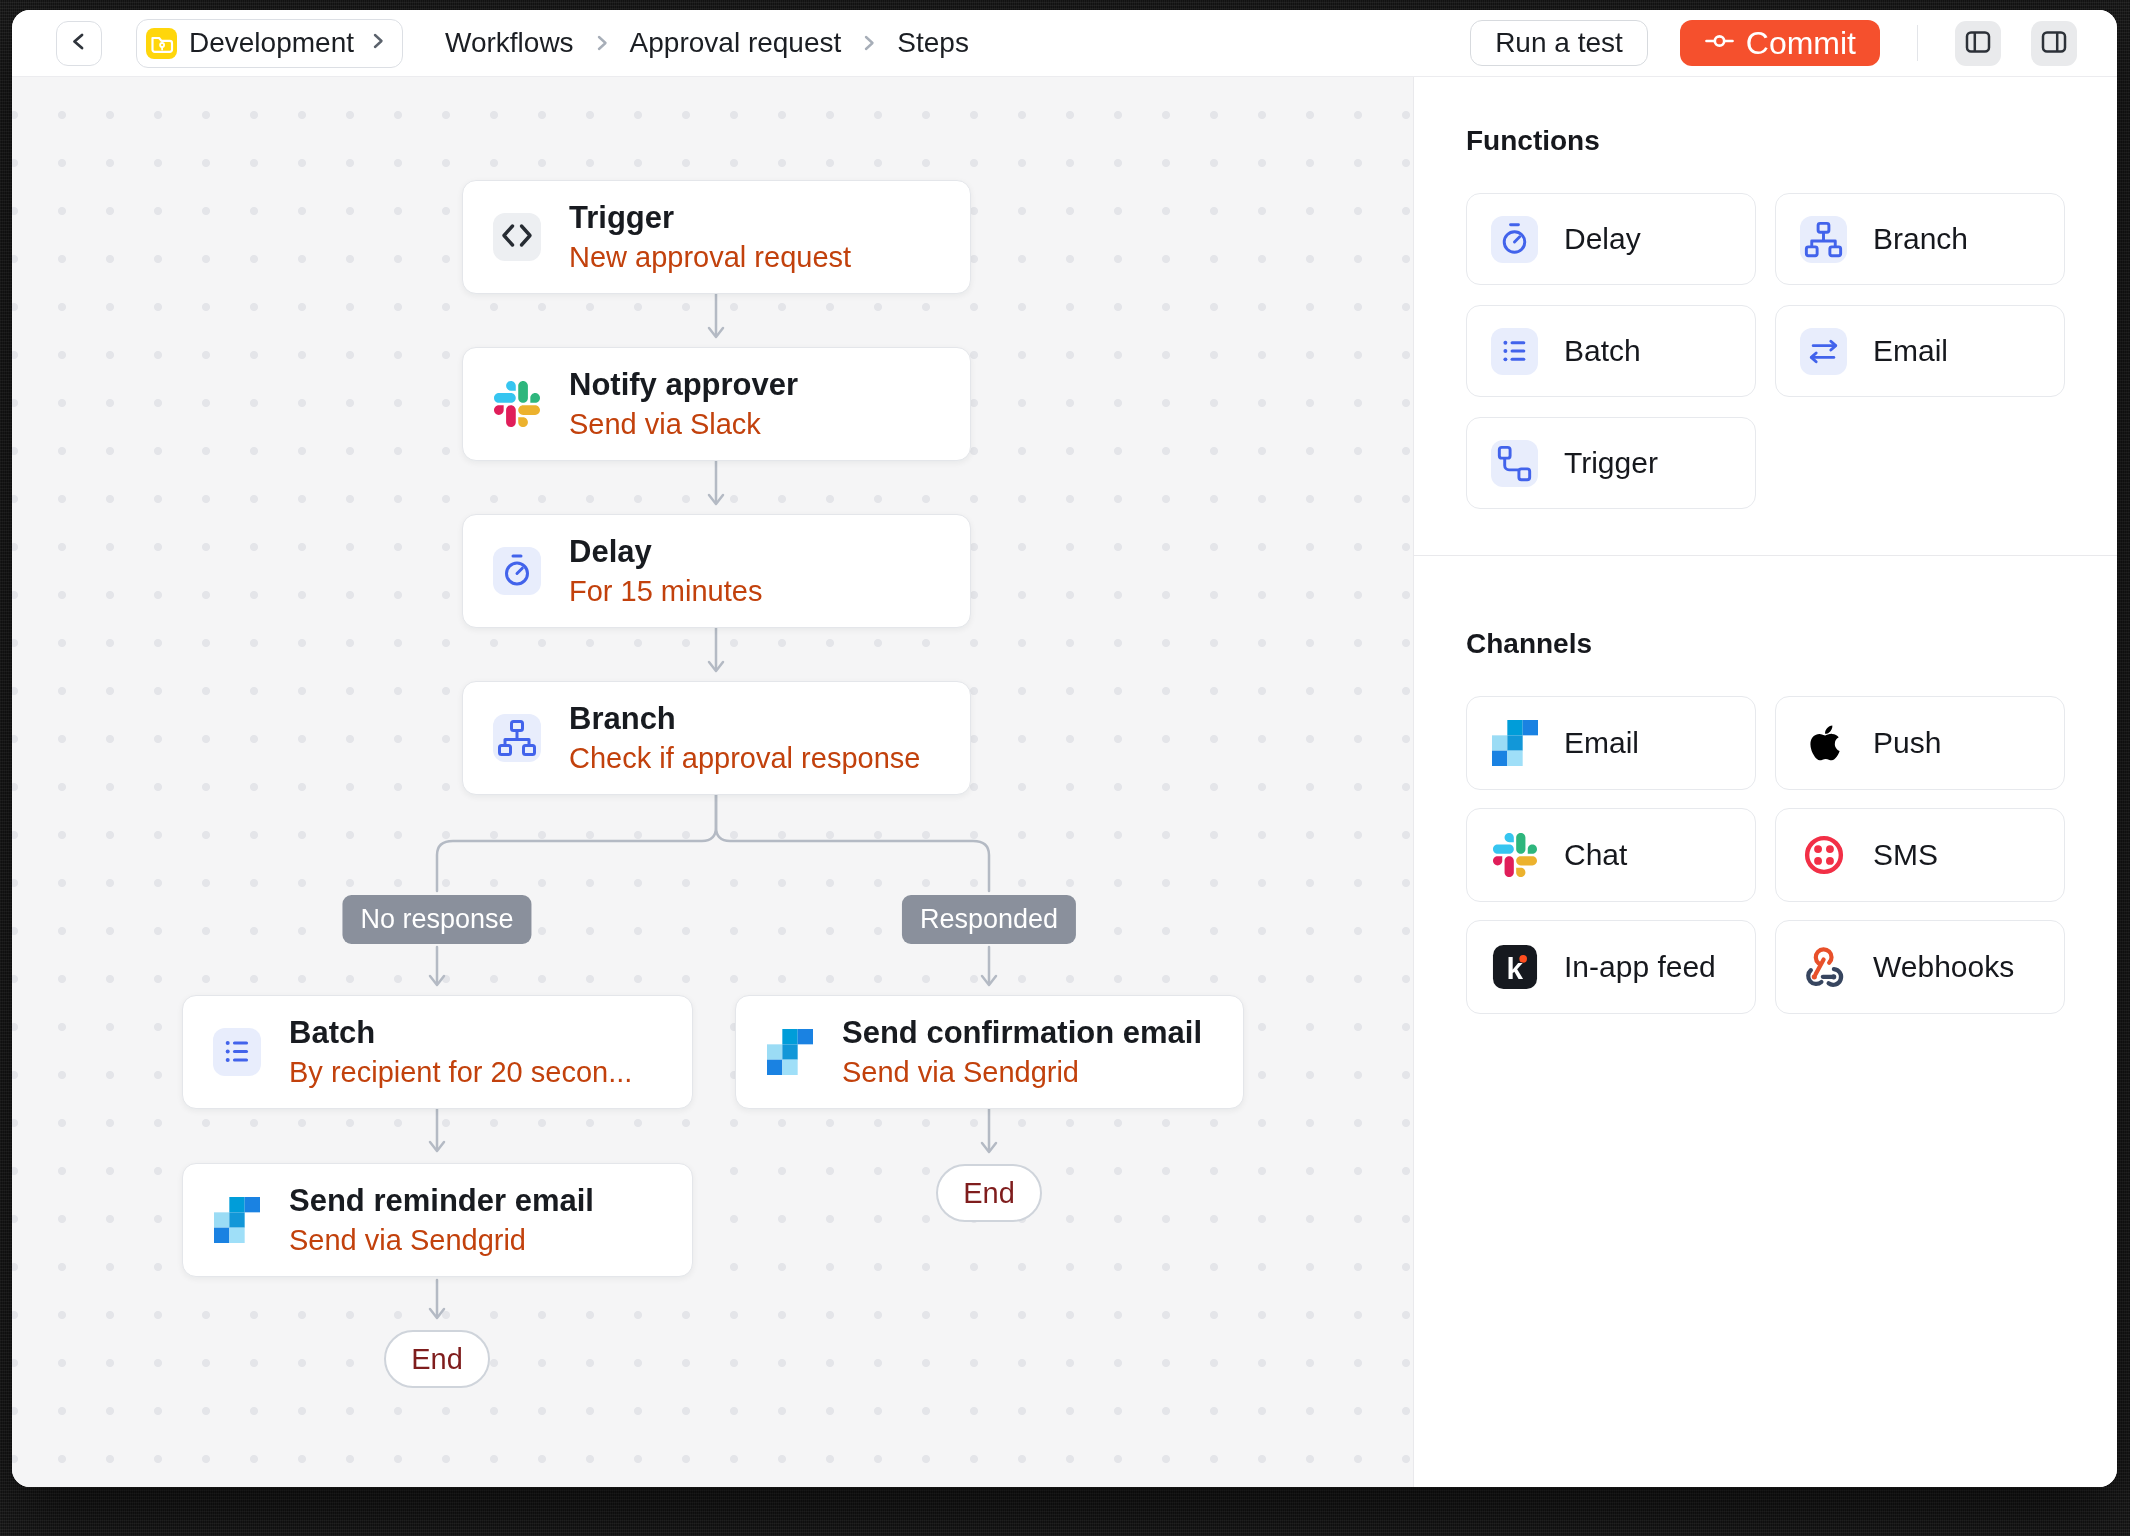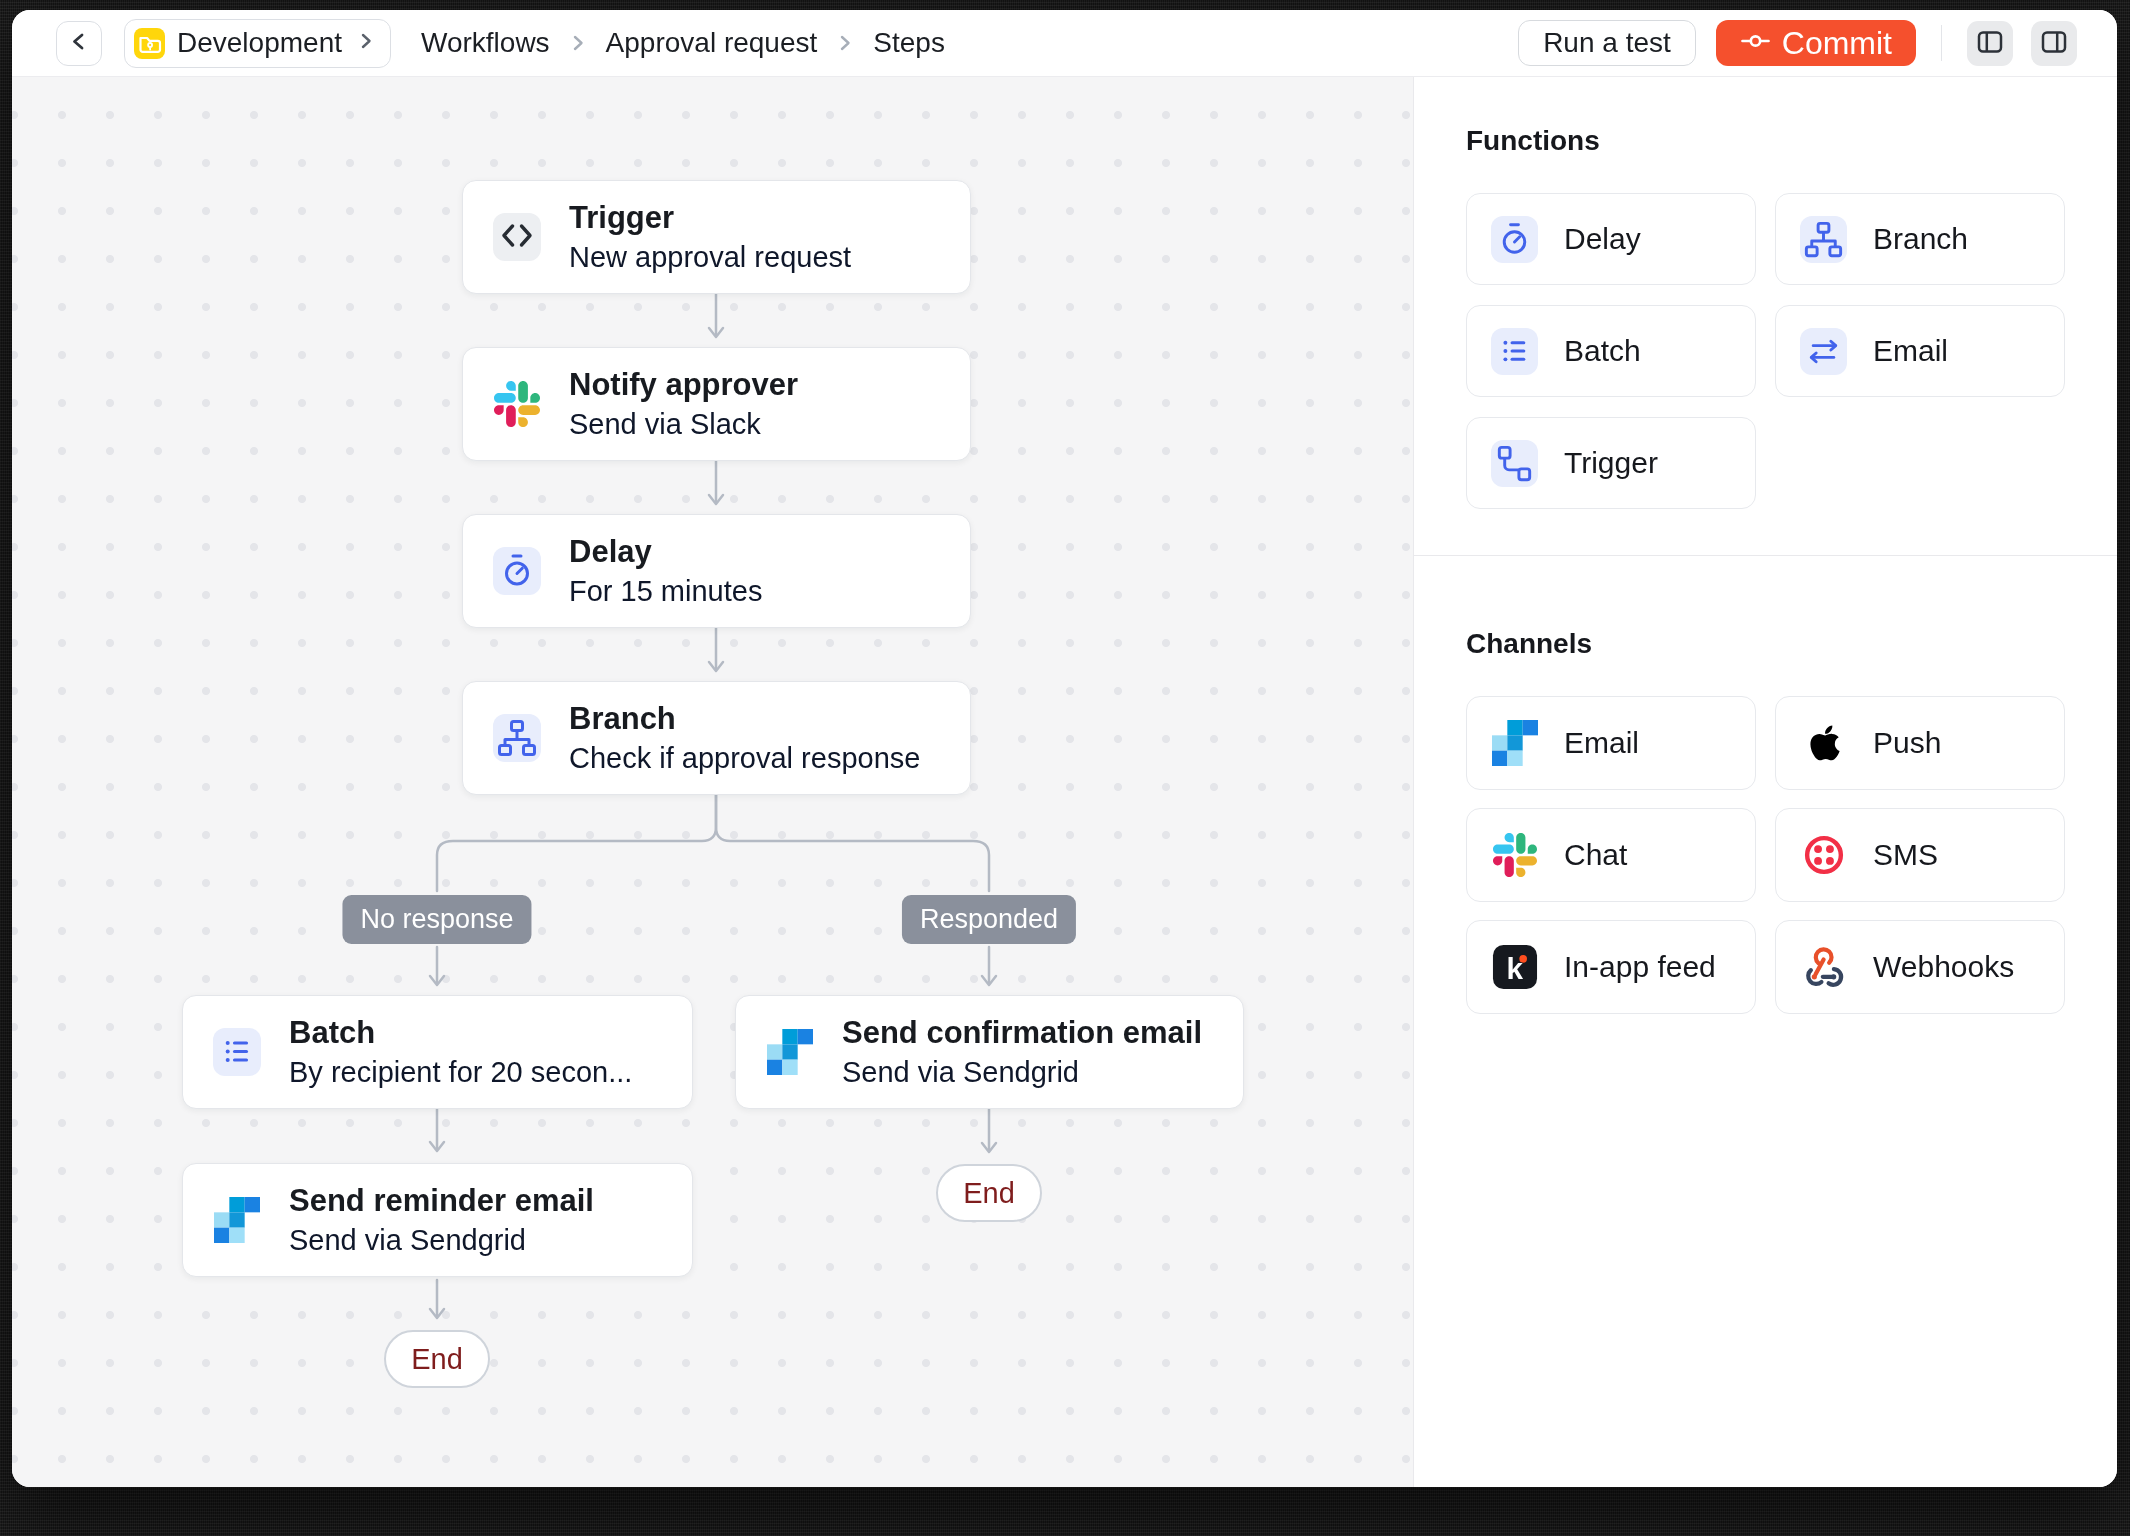--- a/index.html
+++ b/index.html
@@ -14,21 +14,21 @@
   }
   .window{
     position:absolute;left:12px;top:10px;width:2105px;height:1477px;
     background:#fff;border-radius:18px;overflow:hidden;
     box-shadow:0 26px 70px rgba(0,0,0,.6);
   }
   
   .topbar{
     height:67px;display:flex;align-items:center;
     padding:0 40px 0 44px;background:#fff;border-bottom:1px solid #ececef;
-    box-sizing:border-box;gap:4px;
+    box-sizing:border-box;gap:16px;
   }
   .icon-btn{
     width:46px;height:45px;border:1px solid #dcdfe4;border-radius:12px;
     background:#fff;display:flex;align-items:center;justify-content:center;cursor:pointer;flex:none;
   }
   .project-pill{
     margin-left:18px;height:47px;border:1px solid #dcdfe4;border-radius:12px;background:#fff;
     display:flex;align-items:center;gap:12px;padding:0 12px 0 9px;cursor:pointer;flex:none;
   }
   .folder-badge{width:31px;height:31px;border-radius:8px;background:#FFD60B;display:flex;align-items:center;justify-content:center;flex:none;}
@@ -65,21 +65,21 @@
   .connectors{position:absolute;left:0;top:0;pointer-events:none;}
   .node{
     position:absolute;height:114px;background:#fff;border:1px solid #e4e6ea;border-radius:14px;
     box-shadow:0 2px 6px rgba(25,30,40,.06);display:flex;align-items:center;gap:28px;
     padding:0 0 0 30px;box-sizing:border-box;cursor:pointer;
   }
   .node-icon{width:48px;height:48px;border-radius:12px;display:flex;align-items:center;justify-content:center;flex:none;}
   .node-icon.graybg{background:#edeff2;}
   .node-icon.bluebg{background:#E8EDFC;}
   .node-title{font-size:31px;font-weight:600;color:#181b20;line-height:37px;}
-  .node-sub{font-size:29px;color:#0f172a;line-height:35px;margin-top:4px;}
+  .node-sub{font-size:29px;color:#c2410c;line-height:35px;margin-top:4px;}
   .branch-tag{
     position:absolute;transform:translateX(-50%);
     background:#8A909C;color:#fff;font-size:27px;font-weight:500;
     padding:9px 18px;border-radius:9px;white-space:nowrap;cursor:default;
   }
   .end-pill{
     position:absolute;width:106px;height:58px;background:#fff;border:2px solid #cfd4db;
     border-radius:30px;display:flex;align-items:center;justify-content:center;
     font-size:29px;color:#7f1d1d;box-sizing:border-box;cursor:default;
   }

